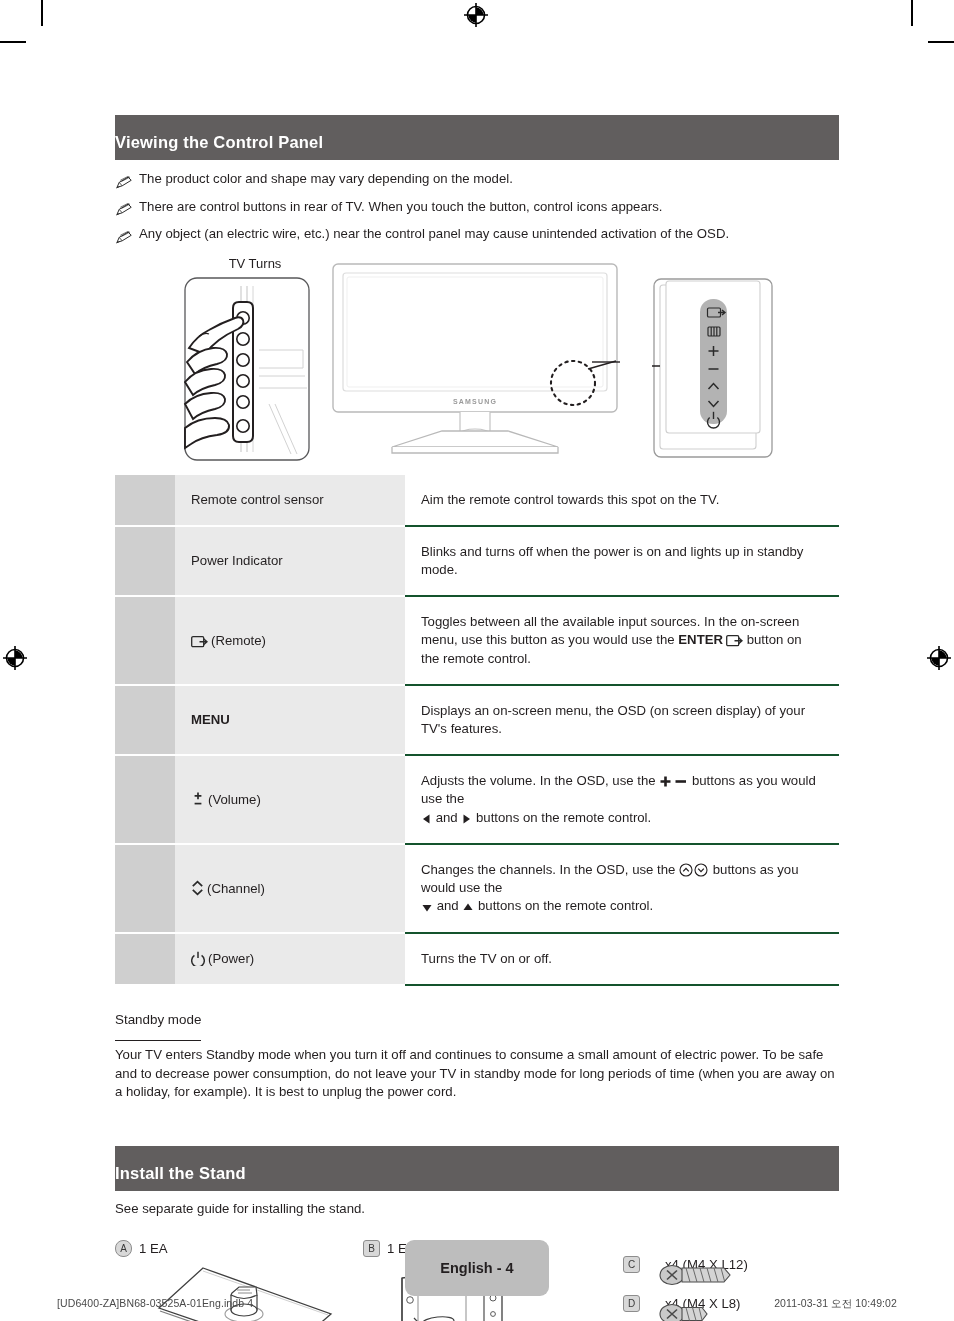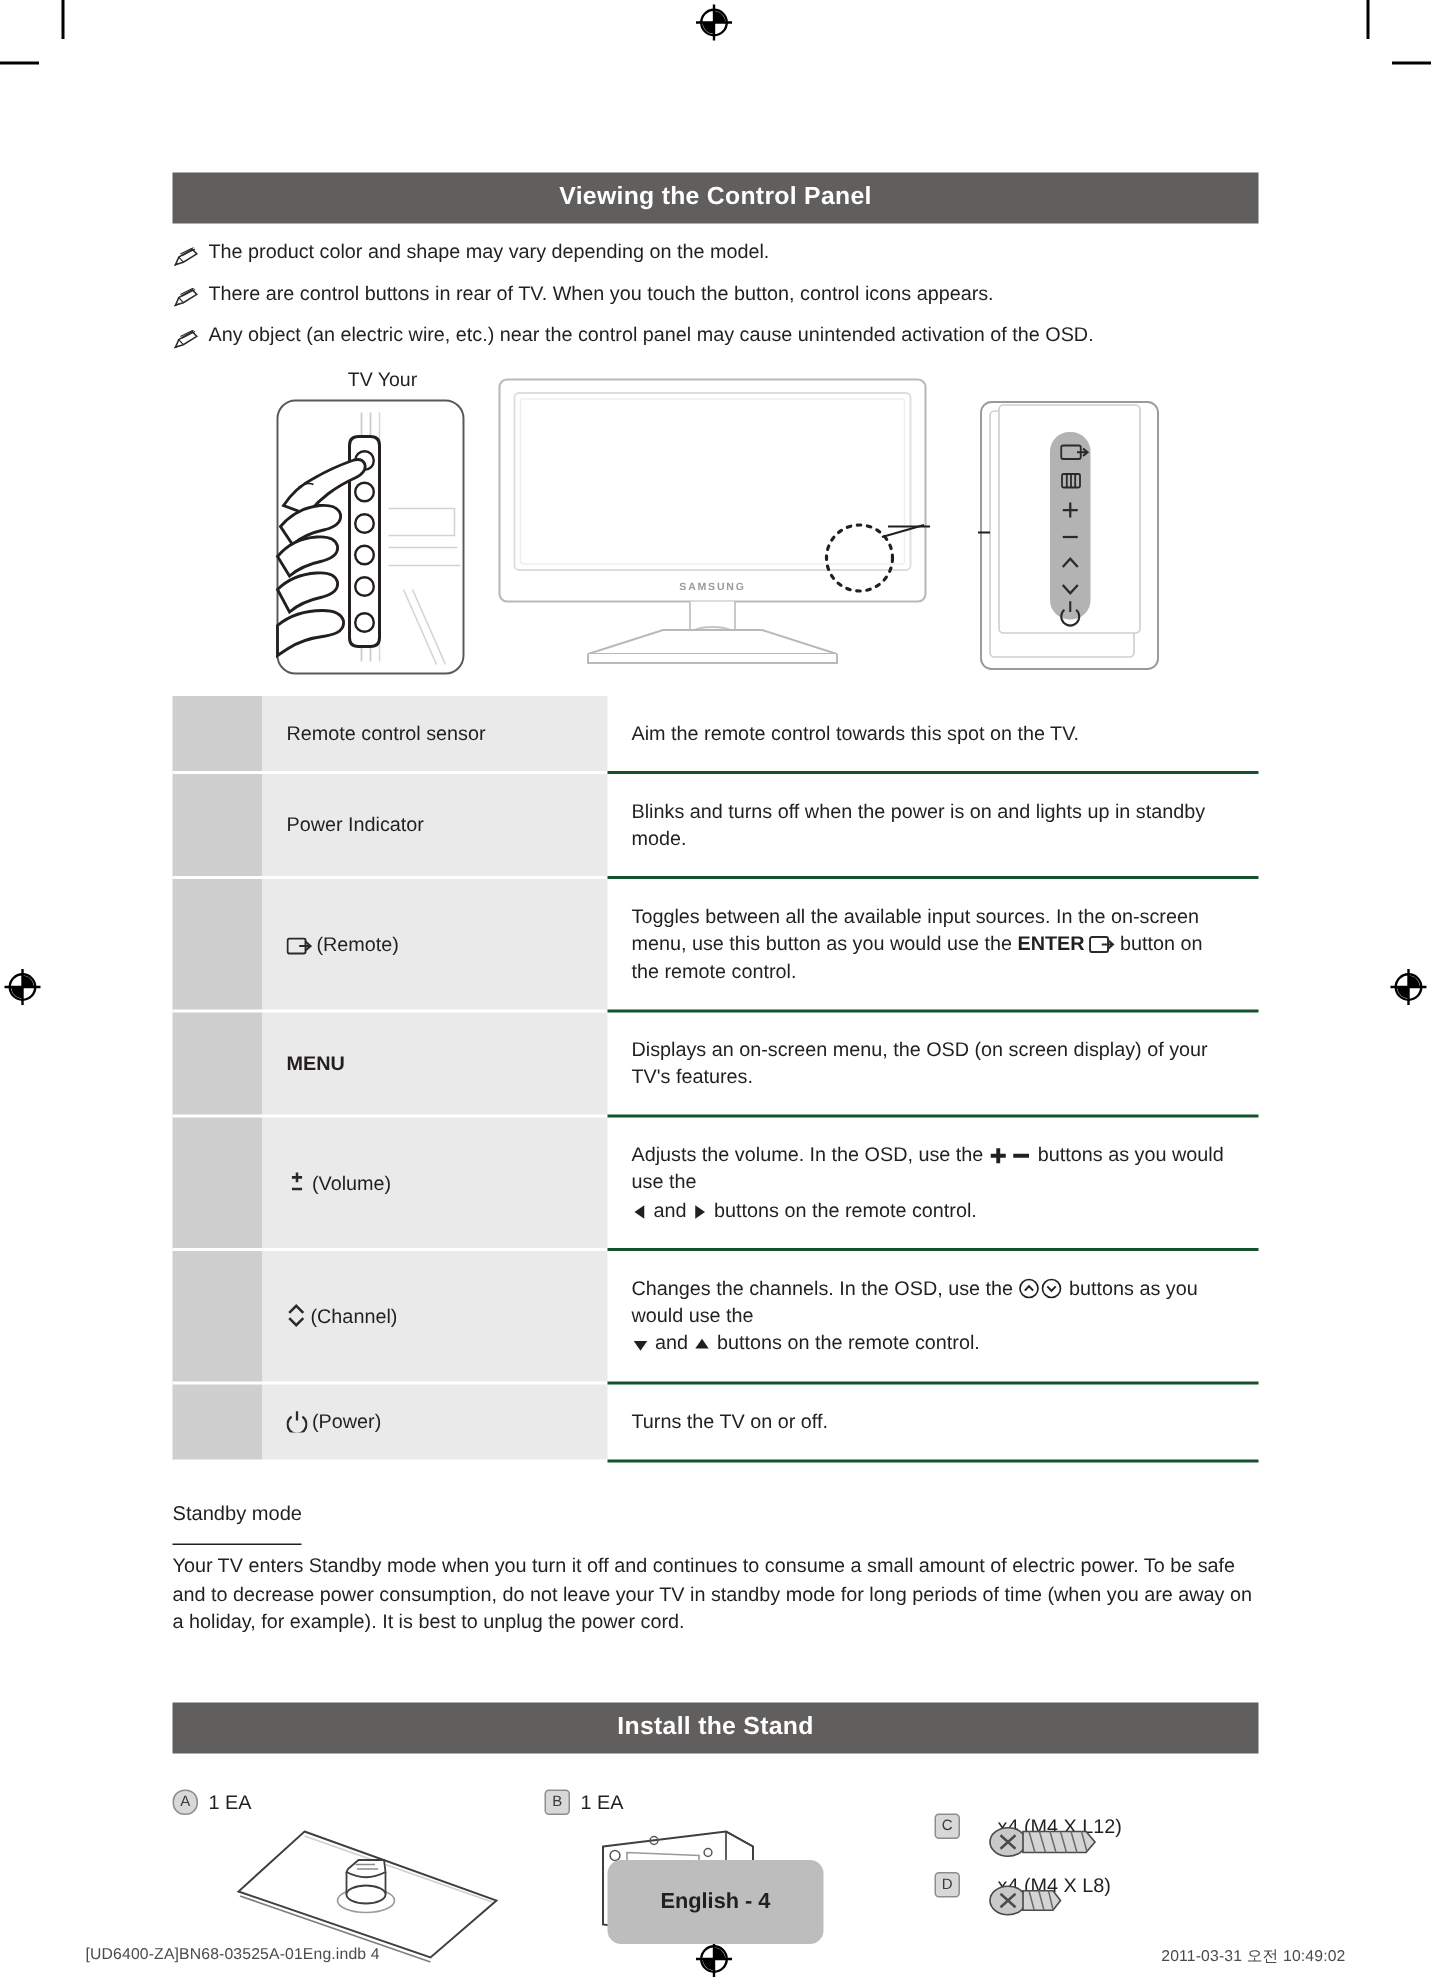--- a/index.html
+++ b/index.html
@@ -10,21 +10,21 @@
   }
   
   .mark{position:absolute;background:#000;}
   .reg{position:absolute;width:26px;height:26px;}
   .reg svg{display:block;}
   
   .page{position:absolute;left:115px;top:0;width:724px;height:1321px;}
   
   .section-bar{
     background:#615e5e;color:#ffffff;font-weight:bold;font-size:16.5px;
-    text-align:center;padding:7px 0 8px;letter-spacing:.2px;
+    padding:18px 0 8px;letter-spacing:.2px;
   }
   
   .note{display:flex;align-items:flex-end;margin-top:11px;font-size:13.2px;line-height:1.25;}
   .note .pen{width:20px;flex:0 0 20px;margin-right:4px;position:relative;top:1px;}
   .note .pen svg{display:block;}
   
   .illus{position:relative;height:206px;margin-top:14px;}
   .illus svg{position:absolute;}
   .tvrear-label{
     position:absolute;left:70px;top:-1px;width:140px;text-align:center;
@@ -163,21 +163,21 @@
           <path d="M6.4 5.5 L15 1" stroke="#2a2a2a" stroke-width=".7"></path>
           <path d="M1.2 12 L4.6 10.5" stroke="#2a2a2a" stroke-width=".9"></path>
         </svg>
       </span>
       <span>Any object (an electric wire, etc.) near the control panel may cause unintended activation of the OSD.</span>
     </div>
   </div>
 
   <div class="illus">
 
-    <div class="tvrear-label">TV Your</div>
+    <div class="tvrear-label">TV Turns</div>
 
     <svg width="128" height="186" viewBox="0 0 128 186" style="left:68px;top:19px;">
       <rect x="2" y="2" width="124" height="182" rx="12" fill="#fff" stroke="#58585a" stroke-width="1.3"></rect>
 
       <path d="M58 10 L58 176" stroke="#c9c9c9" stroke-width="1.1" fill="none"></path>
       <path d="M64 10 L64 176" stroke="#c9c9c9" stroke-width="1.1" fill="none"></path>
       <path d="M70 10 L70 176" stroke="#d6d6d6" stroke-width="1" fill="none"></path>
       <path d="M76 74 L120 74 L120 92 L76 92" fill="none" stroke="#d2d2d2" stroke-width="1"></path>
       <path d="M76 100 L122 100" stroke="#d2d2d2" stroke-width="1"></path>
       <path d="M76 112 L124 112" stroke="#d2d2d2" stroke-width="1"></path>
@@ -350,20 +350,21 @@
     </tbody>
   </table>
 
   <div>
     <div class="standby-h">Standby mode</div>
     <div class="standby-p">Your TV enters Standby mode when you turn it off and continues to consume a small amount of electric power. To be safe and to decrease power consumption, do not leave your TV in standby mode for long periods of time (when you are away on a holiday, for example). It is best to unplug the power cord.</div>
   </div>
 
   <div class="install-wrap">
     <div class="section-bar">Install the Stand</div>
+    <div class="install-note">See separate guide for installing the stand.</div>
 
     <div class="parts">
 
       <div class="part-tag" style="left:0px;top:0px;">
         <span class="badge round">A</span>
         <span>1 EA</span>
       </div>
       <svg width="180" height="95" viewBox="0 0 180 95" style="left:40px;top:22px;">
         <path d="M48 6 L176 52 L132 90 L4 46 Z" fill="#fff" stroke="#3f3f3f" stroke-width="1.3"></path>
         <path d="M48 9 L173 53" fill="none" stroke="#cfcfcf" stroke-width="1"></path>

